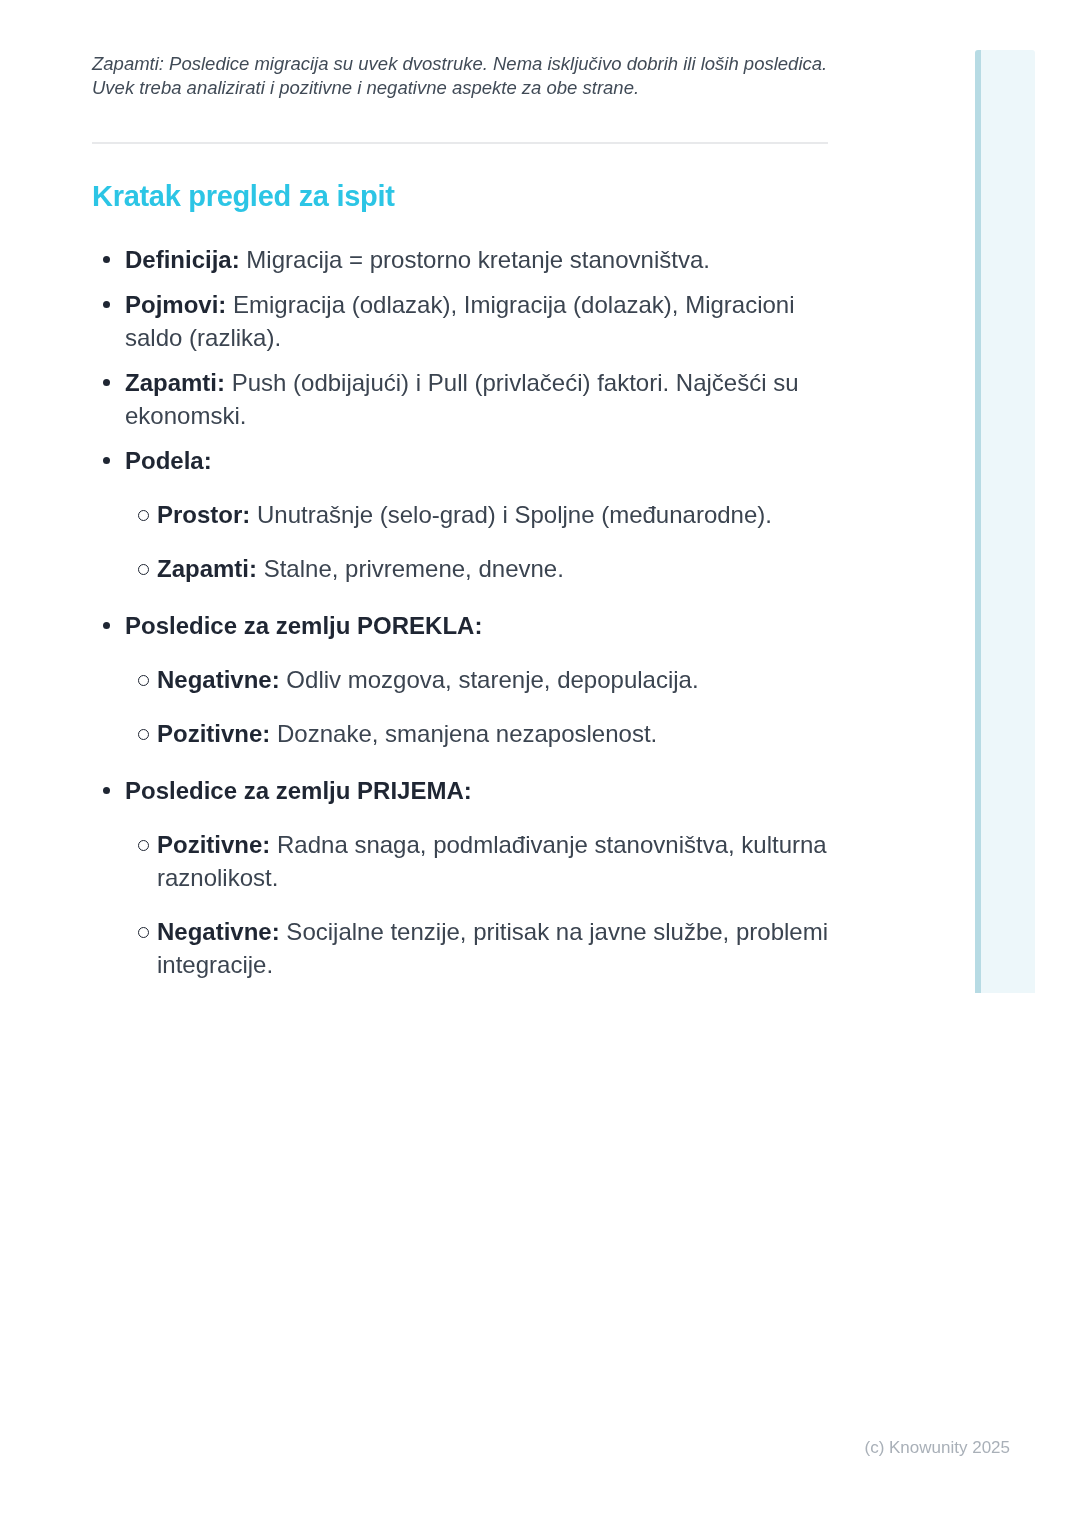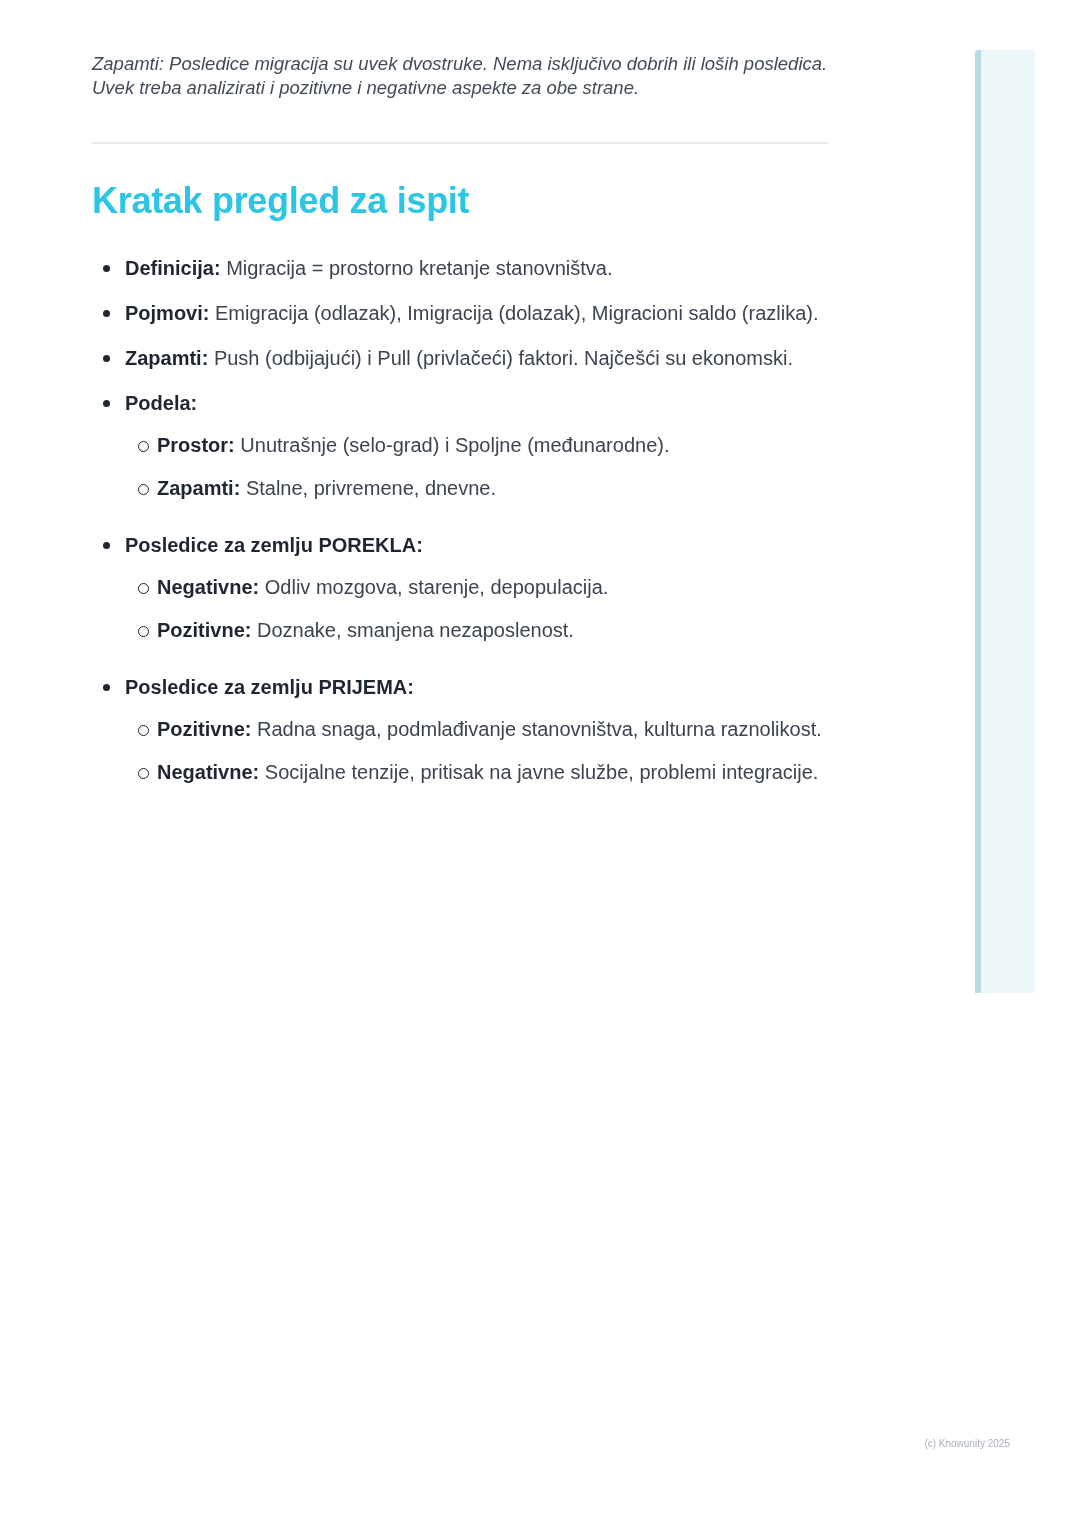--- a/index.html
+++ b/index.html
@@ -45,30 +45,30 @@
     line-height: 24px;
     color: var(--c-note-text, #414b57);
   }
   .divider {
     border: none;
     border-top: 2px solid var(--c-divider, #e8e9eb);
     margin: 42px 0 0 0;
   }
   .heading {
     margin: 36px 0 0 0;
-    font-size: 36px;
+    font-size: 29px;
     font-weight: 700;
     letter-spacing: -0.3px;
     color: var(--c-heading, #2cc5e5);
   }
   ul.list {
     list-style: none;
     margin: 30px 0 0 0;
     padding: 0;
-    font-size: 20px;
+    font-size: 24px;
     line-height: 33px;
     color: var(--c-text, #3b4450);
   }
   ul.list li.item {
     position: relative;
     padding-left: 33px;
     margin: 0 0 12px 0;
   }
   ul.list li.item::before {
     content: "";
@@ -81,42 +81,42 @@
     background: var(--c-label, #1f2633);
   }
   ul.sub {
     list-style: none;
     margin: 2px 0 0 0;
     padding: 0 0 2px 0;
   }
   ul.sub li.sub-item {
     position: relative;
     padding-left: 32px;
-    margin: 9px 0 10px 0;
+    margin: 21px 0 10px 0;
   }
   ul.sub li.sub-item::before {
     content: "";
     position: absolute;
     left: 13px;
     top: 12px;
     width: 9px;
     height: 9px;
     border-radius: 50%;
     border: 1.5px solid var(--c-label, #1f2633);
     background: transparent;
   }
   .lbl {
     font-weight: 700;
     color: var(--c-label, #1f2633);
   }
   .footer {
     position: absolute;
     top: 1438px;
     right: 70px;
-    font-size: 10px;
+    font-size: 17px;
     color: var(--c-footer-text, #a9b0b8);
   }
 </style>
 </head>
 <body>
 
 <div class="accent-bar"></div>
 
 <div class="content">
   <p class="note">Zapamti: Posledice migracija su uvek dvostruke. Nema isključivo dobrih ili loših posledica. Uvek treba analizirati i pozitivne i negativne aspekte za obe strane.</p>

